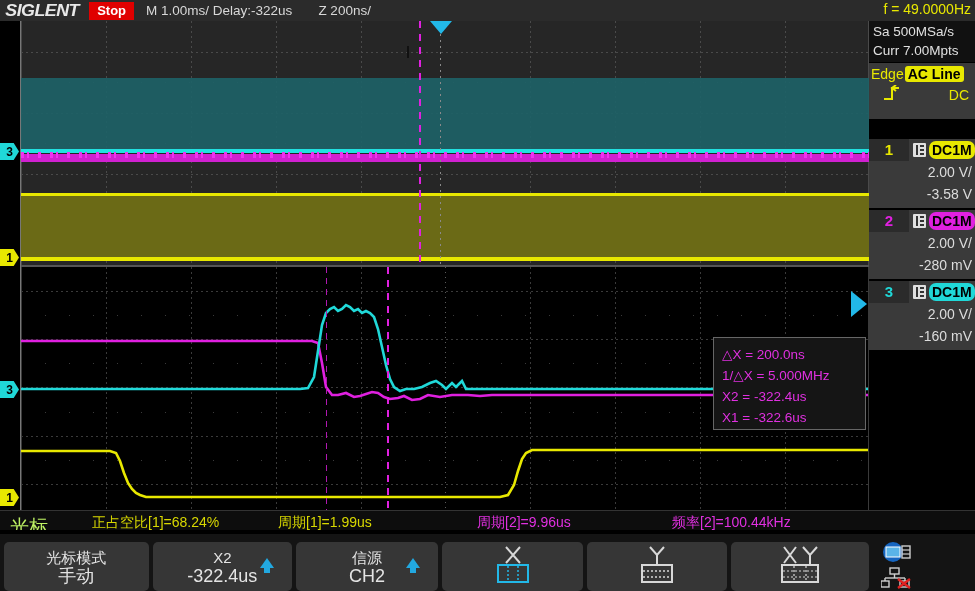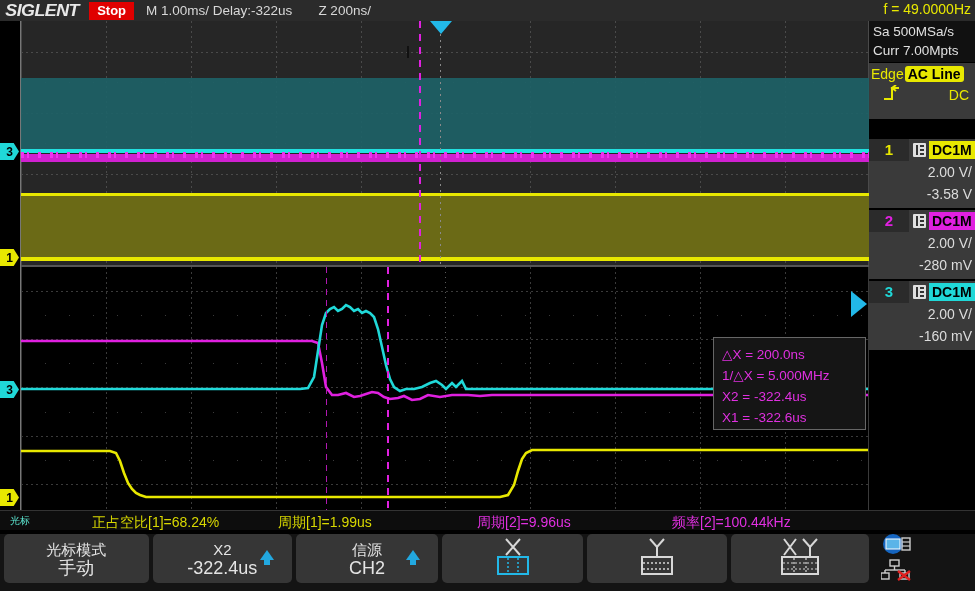--- a/index.html
+++ b/index.html
@@ -218,39 +218,39 @@
   }
   .bw-icon::before {
     content: ''; position: absolute; left: 3px; top: 2px; width: 2px; height: 10px; background: #333;
   }
   .bw-icon::after {
     content: ''; position: absolute; left: 7px; top: 2px; width: 4px; height: 10px;
     background: repeating-linear-gradient(to bottom, #333 0 2px, #e0e0e0 2px 4px);
   }
   .ch-cpl {
     font-size: 14px; font-weight: bold; color: #000; padding: 0 3px;
-    margin-left: 3px; border-radius: 0; line-height: 18px;
+    margin-left: 3px; border-radius: 7px; line-height: 18px;
   }
   .ch-cpl.c1 { background: #e8e800; }
   .ch-cpl.c2 { background: #e020e0; }
   .ch-cpl.c3 { background: #20d8d8; }
   .ch-val { color: #dcdcdc; font-size: 14px; text-align: right; padding-right: 3px; line-height: 22px; }
 
   
   .measbar {
     position: absolute; left: 0; top: 510px; width: 975px; height: 24px;
     background: #0d0d0d; border-top: 1px solid #333;
   }
   .meas-item { position: absolute; font-size: 14px; white-space: nowrap; top: 3px; }
-  .meas-label { color: #5eead4; left: 10px; font-size: 10px; }
+  .meas-label { color: #bef264; left: 10px; font-size: 19px; }
 
   
   .menubar {
     position: absolute; left: 0; top: 534px; width: 975px; height: 57px;
-    background: #141414; display: flex; align-items: flex-start; padding: 0 2px;
+    background: #141414; display: flex; align-items: flex-end; padding: 0 2px;
   }
   .mbtn {
     height: 49px; background: #363636; border-radius: 5px; margin: 0 2px;
     position: relative; display: flex; flex-direction: column;
     align-items: center; justify-content: center;
   }
   .mbtn .l1 { color: #e4e4e4; font-size: 15px; line-height: 19px; }
   .mbtn .l2 { color: #e4e4e4; font-size: 18px; line-height: 19px; }
   .mbtn .updown {
     position: absolute; right: 18px; top: 50%; margin-top: -9px;

